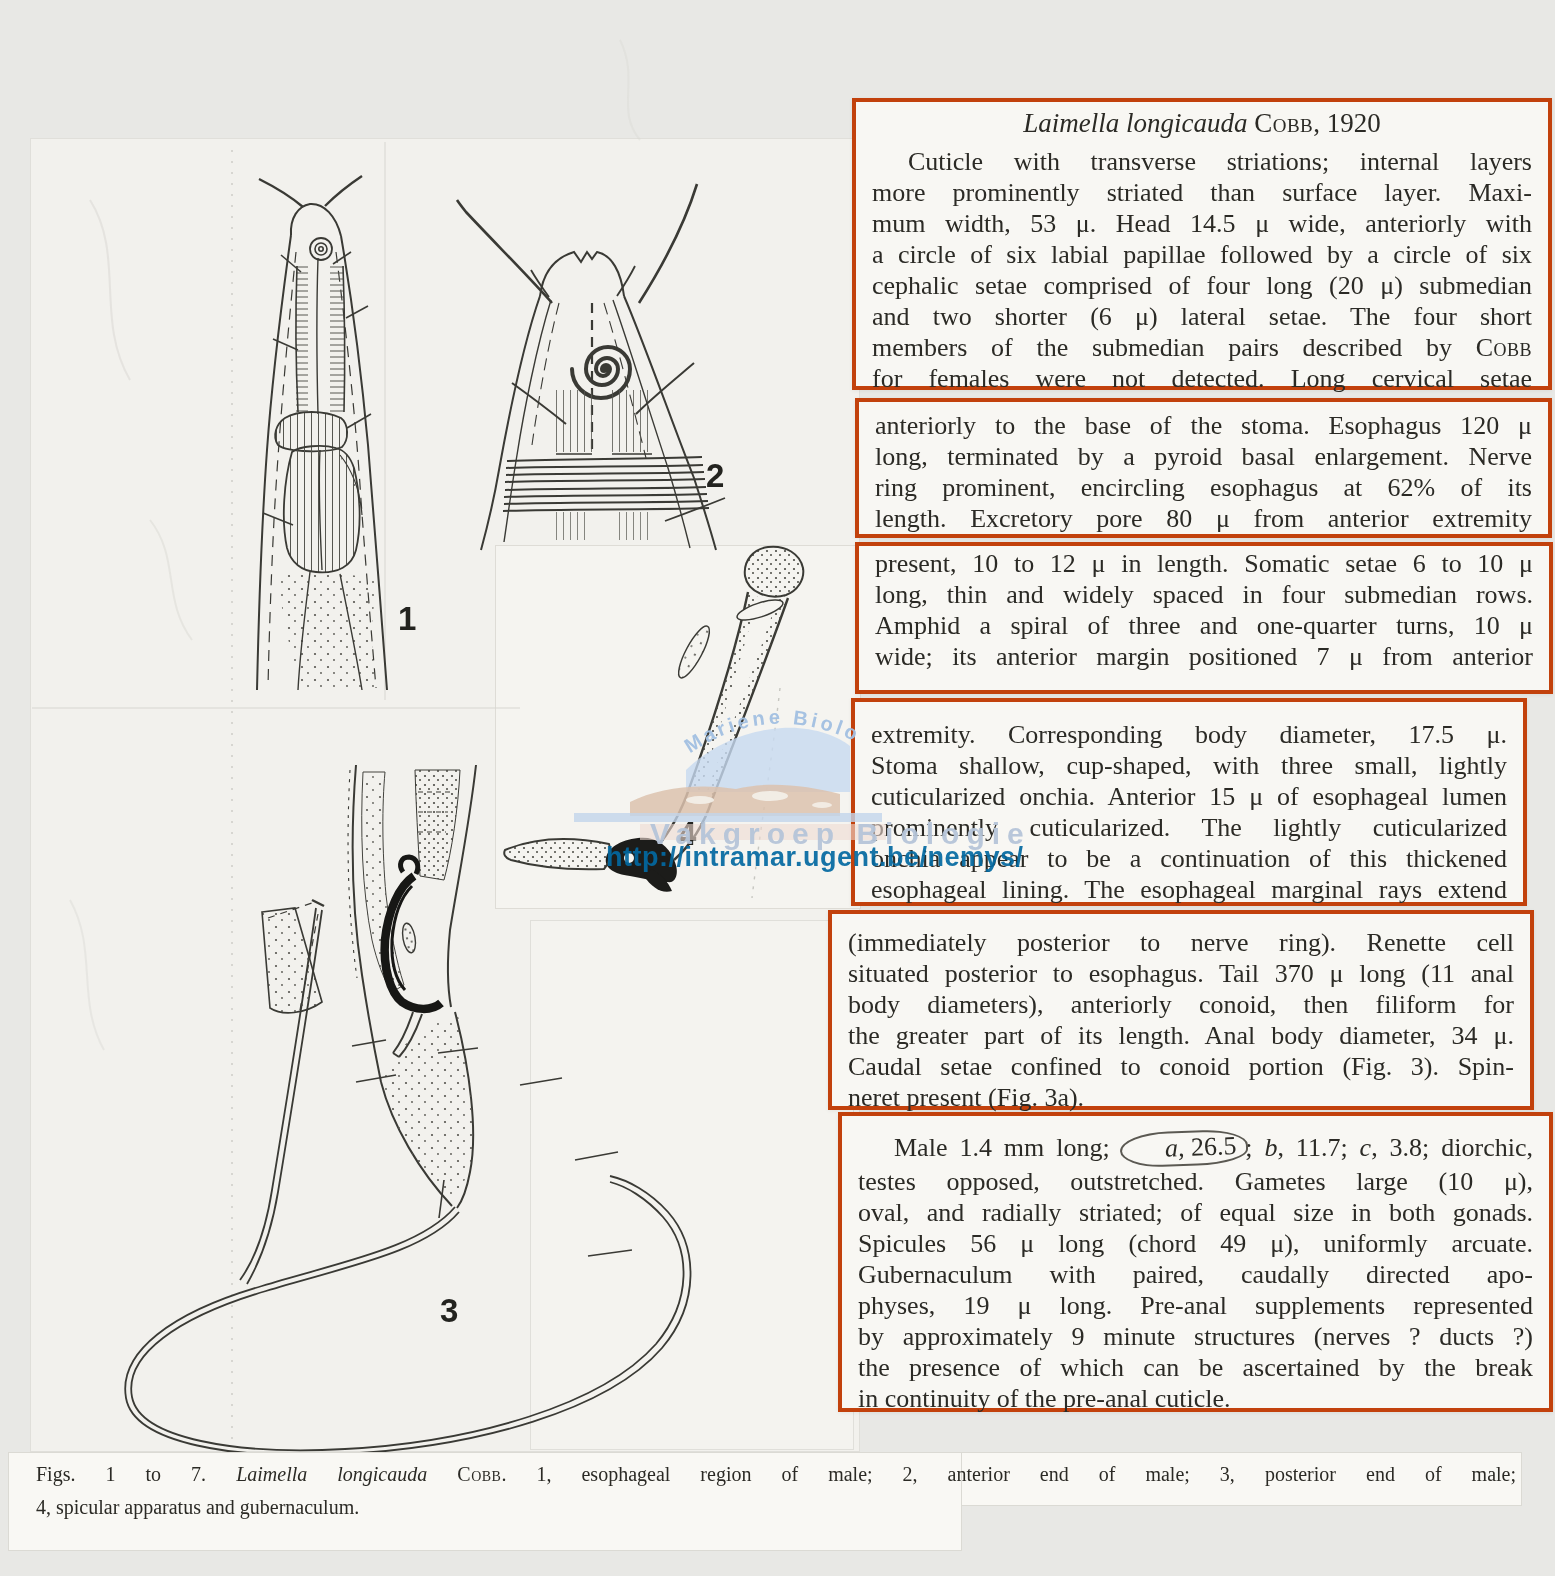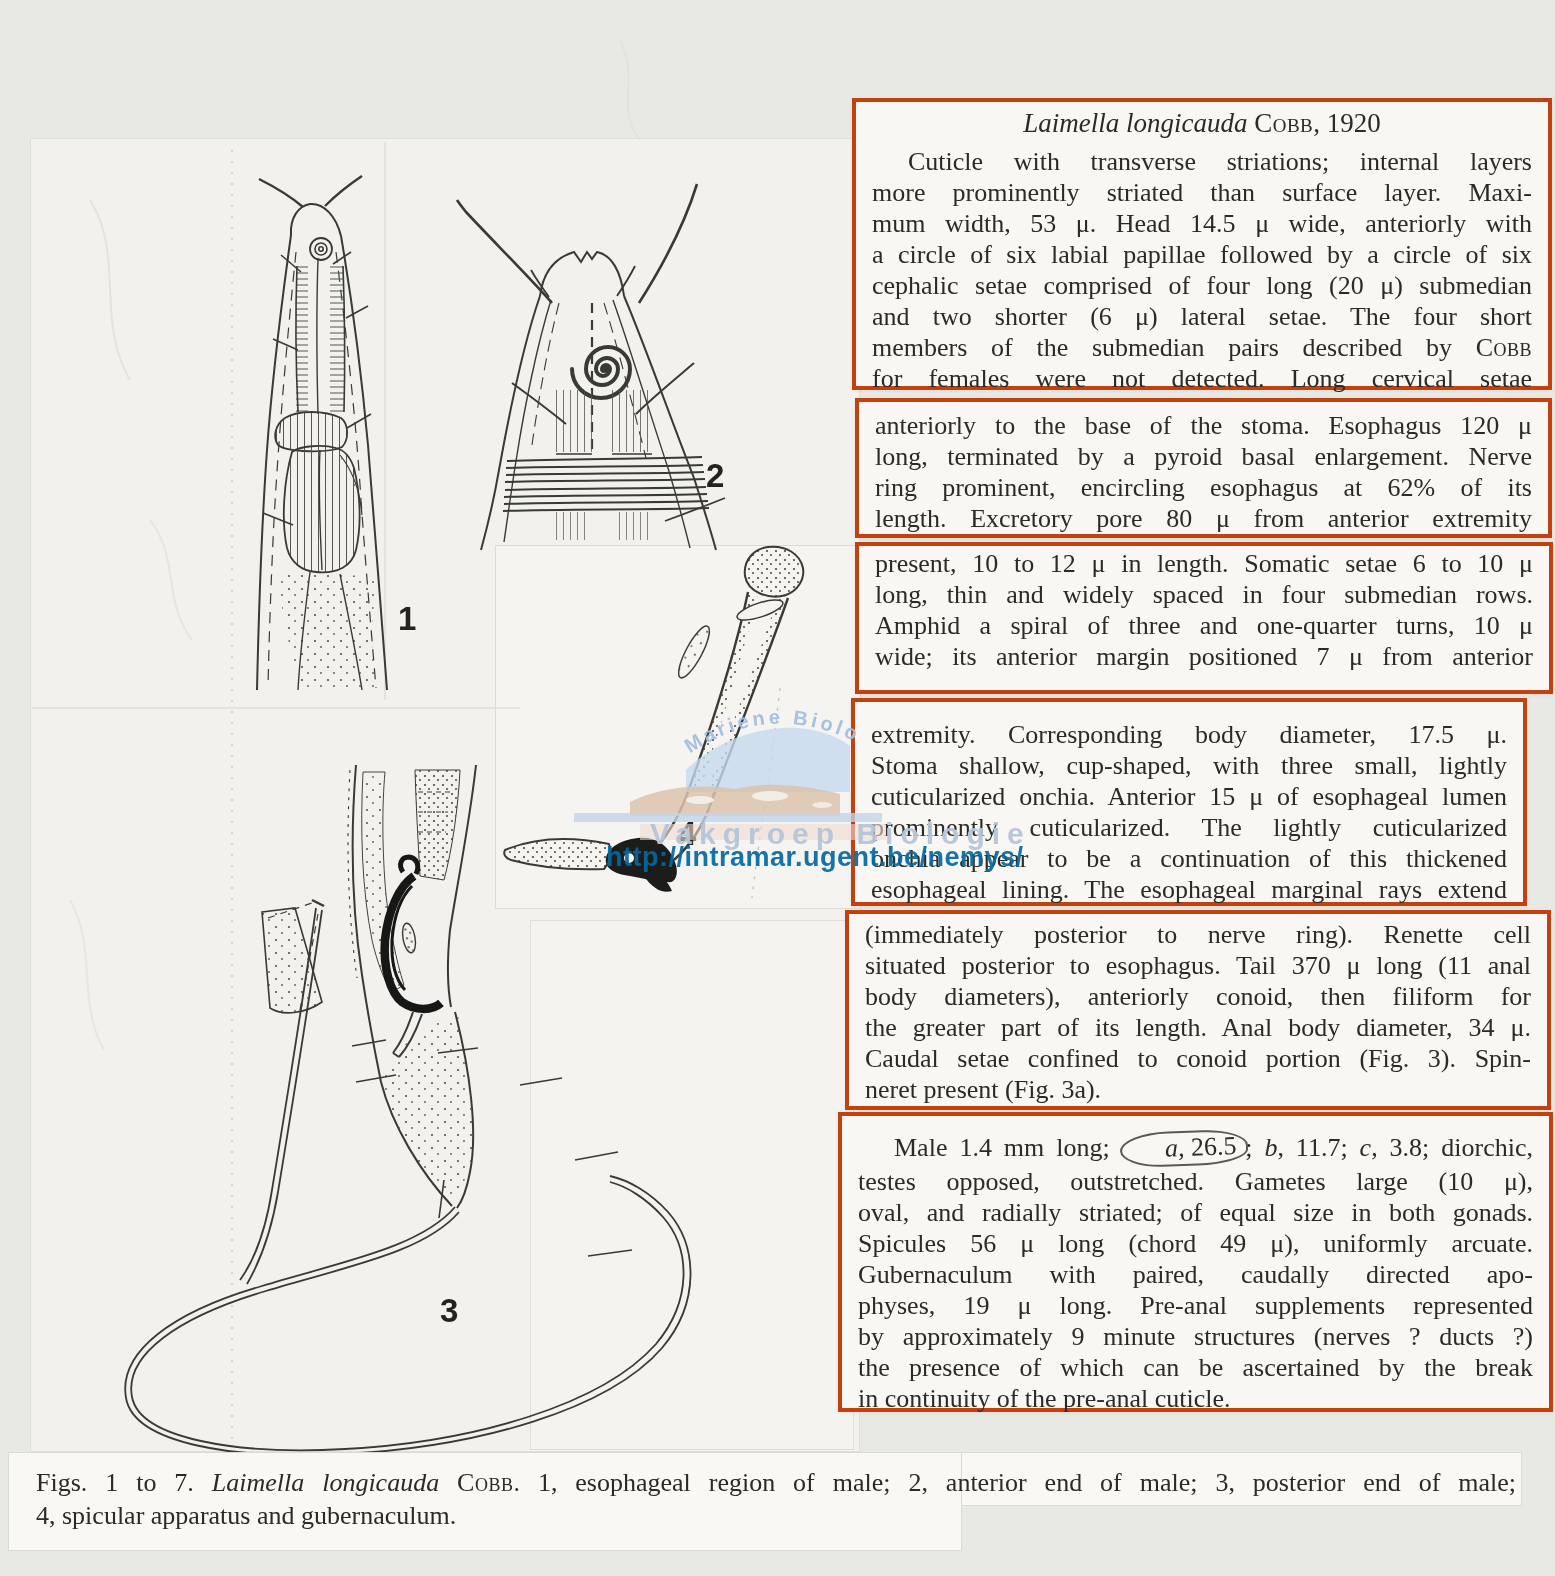--- a/index.html
+++ b/index.html
@@ -18,41 +18,41 @@
   .tblock{
     position:absolute;background:#f8f7f3;border:4px solid #c2410c;
     box-shadow:0 1px 4px rgba(0,0,0,.06);
     box-sizing:border-box;padding:10px 16px 8px 16px;
     font-size:26px;line-height:31px;z-index:30;
   }
   #b1{left:852px;top:98px;width:700px;height:292px;padding-top:6px;}
   #b2{left:855px;top:398px;width:697px;height:140px;padding-top:8px;}
   #b3{left:855px;top:542px;width:698px;height:152px;padding-top:2px;}
   #b4{left:851px;top:698px;width:676px;height:208px;padding-top:17px;}
-  #b5{left:845px;top:910px;width:706px;height:200px;padding-top:5px;}
+  #b5{left:828px;top:910px;width:706px;height:200px;padding-top:13px;}
   #b6{left:838px;top:1112px;width:715px;height:300px;padding-top:15px;}
   .line{text-align:justify;text-align-last:justify;white-space:normal;}
   .line.l{text-align-last:left;}
   .line.f{text-indent:36px;}
   .line.t{text-align:center;text-align-last:center;font-size:27px;margin-bottom:7px;}
   .st-i{font-style:italic;}
   .st-sc{font-variant:small-caps;letter-spacing:.5px;}
   .st-ci{
     font-style:normal;display:inline-block;line-height:1.05;
     border:2.5px solid #5b5952;border-radius:52% 48% 55% 45% / 70% 62% 58% 66%;
     padding:1px 9px 3px 7px;margin:0 -2px;transform:rotate(-2deg);
   }
   .st-ci::first-letter{font-style:italic;}
   
   .capstrip{position:absolute;background:#f9f8f4;border:1px solid #dbdad4;z-index:28;}
   #cap-strip-a{left:8px;top:1452px;width:1512px;height:52px;}
   #cap-strip-b{left:8px;top:1452px;width:952px;height:97px;}
   #caption{
     position:absolute;left:36px;top:1458px;width:1480px;z-index:31;
-    font-size:26px;line-height:33px;margin-top:8px;
+    font-size:20px;line-height:33px;
   }
   
   #watermark{position:absolute;left:0;top:0;width:1555px;height:1576px;z-index:40;pointer-events:none;}
   #wm-group{
     position:absolute;left:650px;top:817px;width:260px;
     font-family:"Liberation Sans", sans-serif;font-weight:bold;
     font-size:30px;letter-spacing:7px;color:#b6c5d9;opacity:.95;white-space:nowrap;
   }
   #wm-url{
     position:absolute;left:606px;top:842px;

